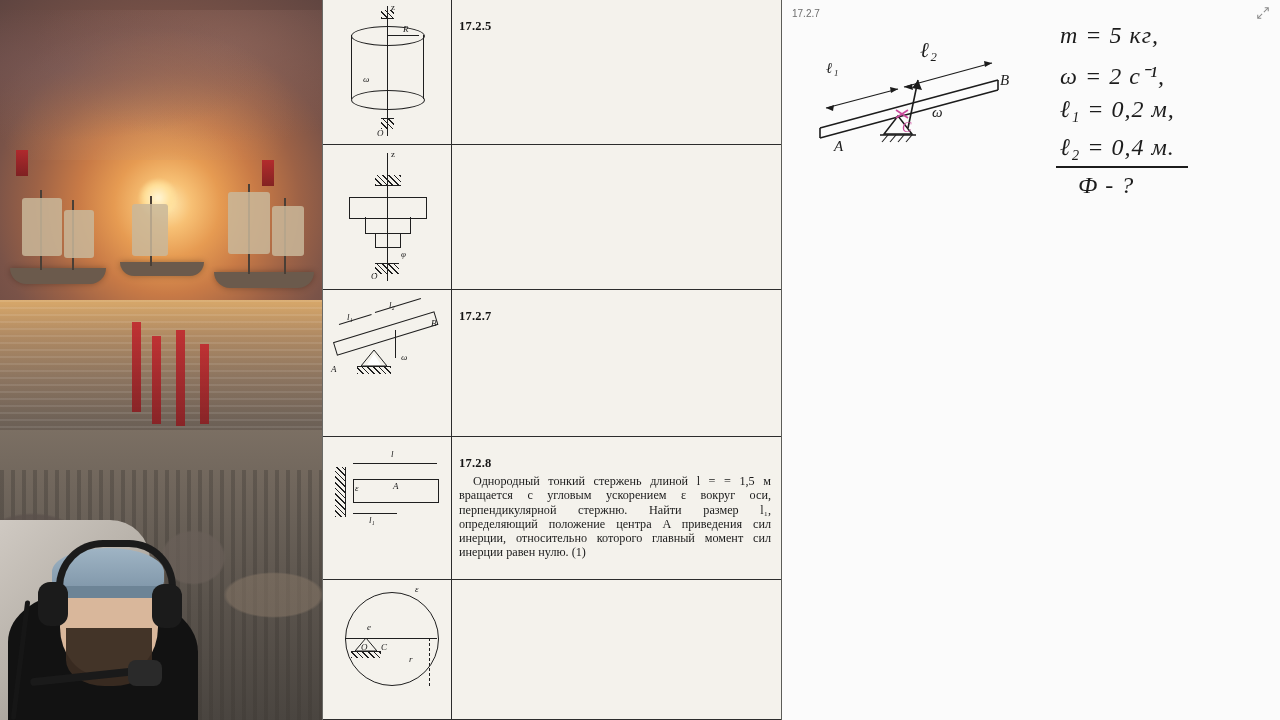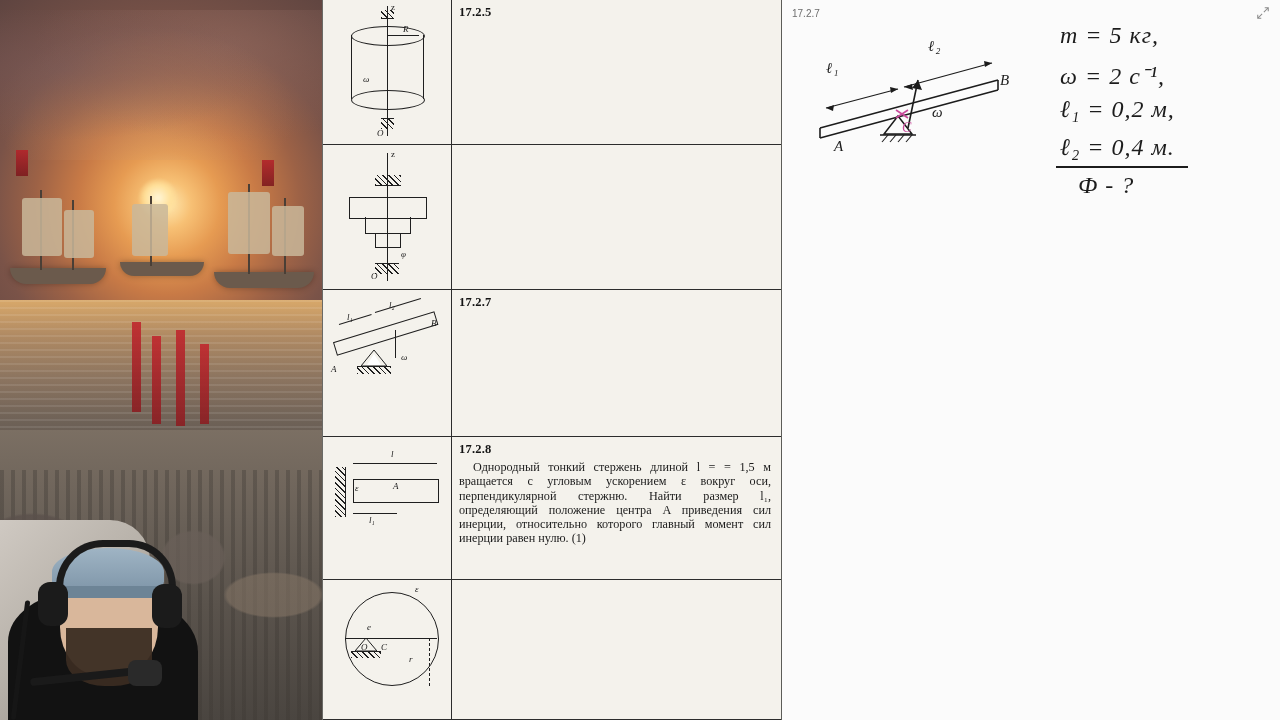--- a/index.html
+++ b/index.html
@@ -152,21 +152,21 @@
     display:flex;
   }
   .prob-fig {
     width: 128px;
     box-sizing: border-box;
     position: relative;
     flex: 0 0 128px;
   }
   .prob-body {
     flex: 1 1 auto;
-    padding: 5px 10px 6px 8px;
+    padding: 19px 10px 6px 8px;
     box-sizing:border-box;
     font-family:Liberation Serif, serif;
   }
   .prob-num {
     font-weight:bold;
     font-size: 12.5px;
     letter-spacing:.2px;
     margin-bottom:3px;
     color:#141414;
   }
@@ -408,21 +408,21 @@
           <line x1="94" y1="96" x2="100" y2="89"></line>
         </g>
 
         <line x1="96" y1="82" x2="106" y2="34" stroke="#1c1c1c" stroke-width="1.6"></line>
         <polygon points="106,34 100,42 110,44" fill="#1c1c1c"></polygon>
 
         <line x1="84" y1="64" x2="96" y2="72" stroke="#c8499a" stroke-width="1.6"></line>
         <line x1="96" y1="64" x2="84" y2="72" stroke="#c8499a" stroke-width="1.6"></line>
       </svg>
       <div class="hand hand-eq" style="left:14px; top:14px; font-size:15px;">ℓ₁</div>
-      <div class="hand hand-eq" style="left:116px; top:-8px; font-size:15px;">ℓ₂</div>
+      <div class="hand hand-eq" style="left:108px; top:-8px; font-size:21px;">ℓ₂</div>
       <div class="hand hand-eq" style="left:22px; top:92px; font-size:15px;">A</div>
       <div class="hand hand-eq" style="left:188px; top:26px; font-size:15px;">B</div>
       <div class="hand hand-eq pink" style="left:90px; top:74px; font-size:14px;">C</div>
       <div class="hand hand-eq" style="left:120px; top:58px; font-size:15px;">ω</div>
     </div>
 
     <div class="hand hand-eq" style="left:278px; top:22px;">m = 5 кг,</div>
     <div class="hand hand-eq" style="left:278px; top:58px;">ω = 2 с⁻¹,</div>
     <div class="hand hand-eq" style="left:278px; top:96px;">ℓ₁ = 0,2 м,</div>
     <div class="hand hand-eq" style="left:278px; top:134px;">ℓ₂ = 0,4 м.</div>

